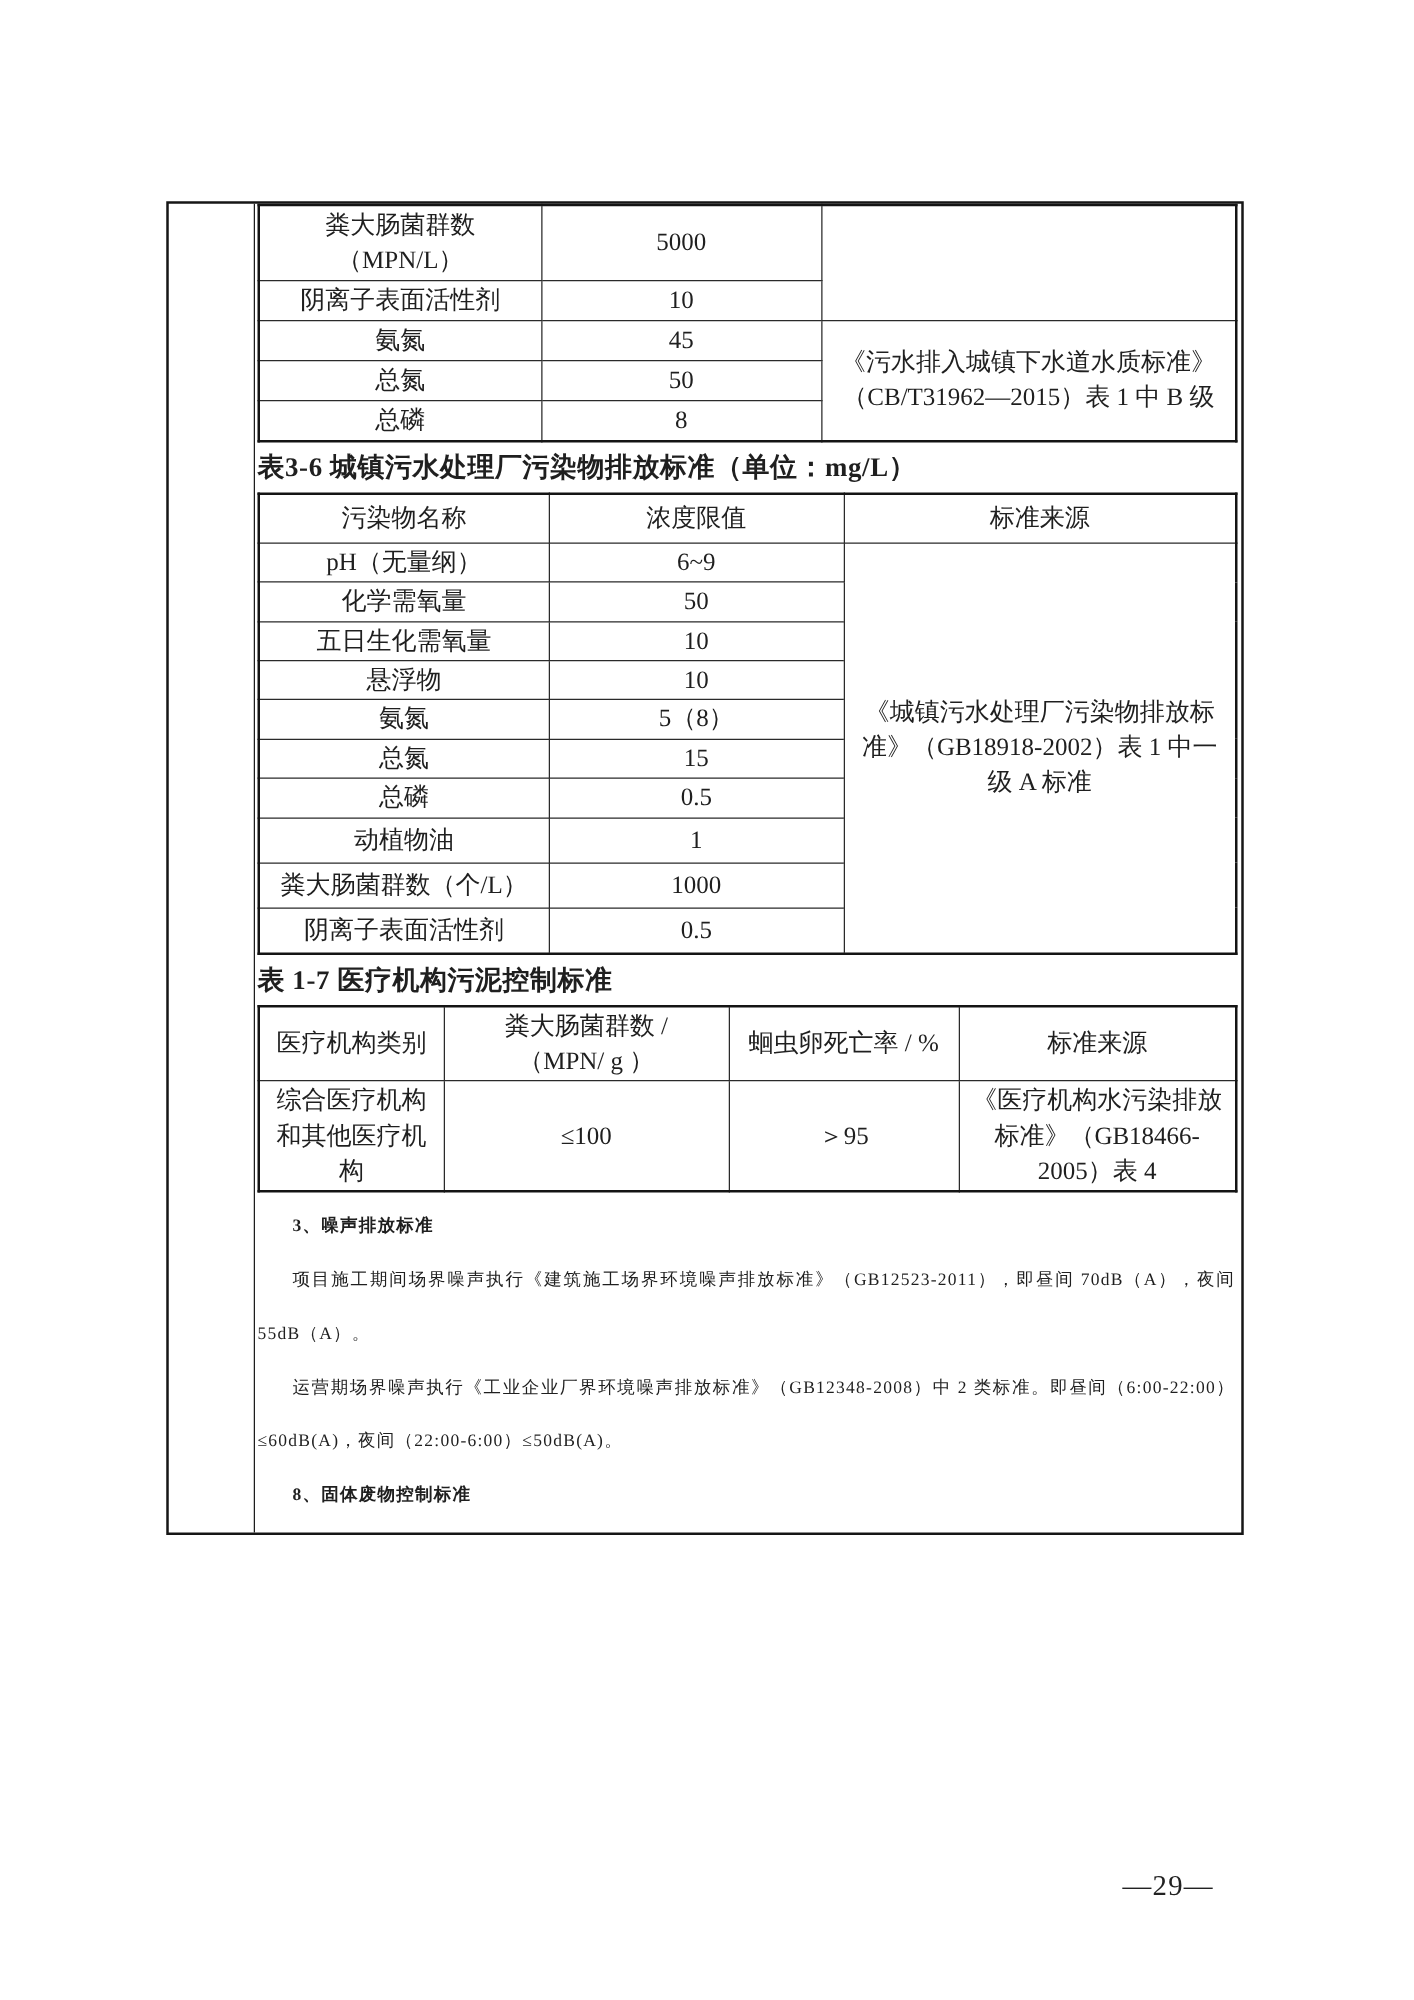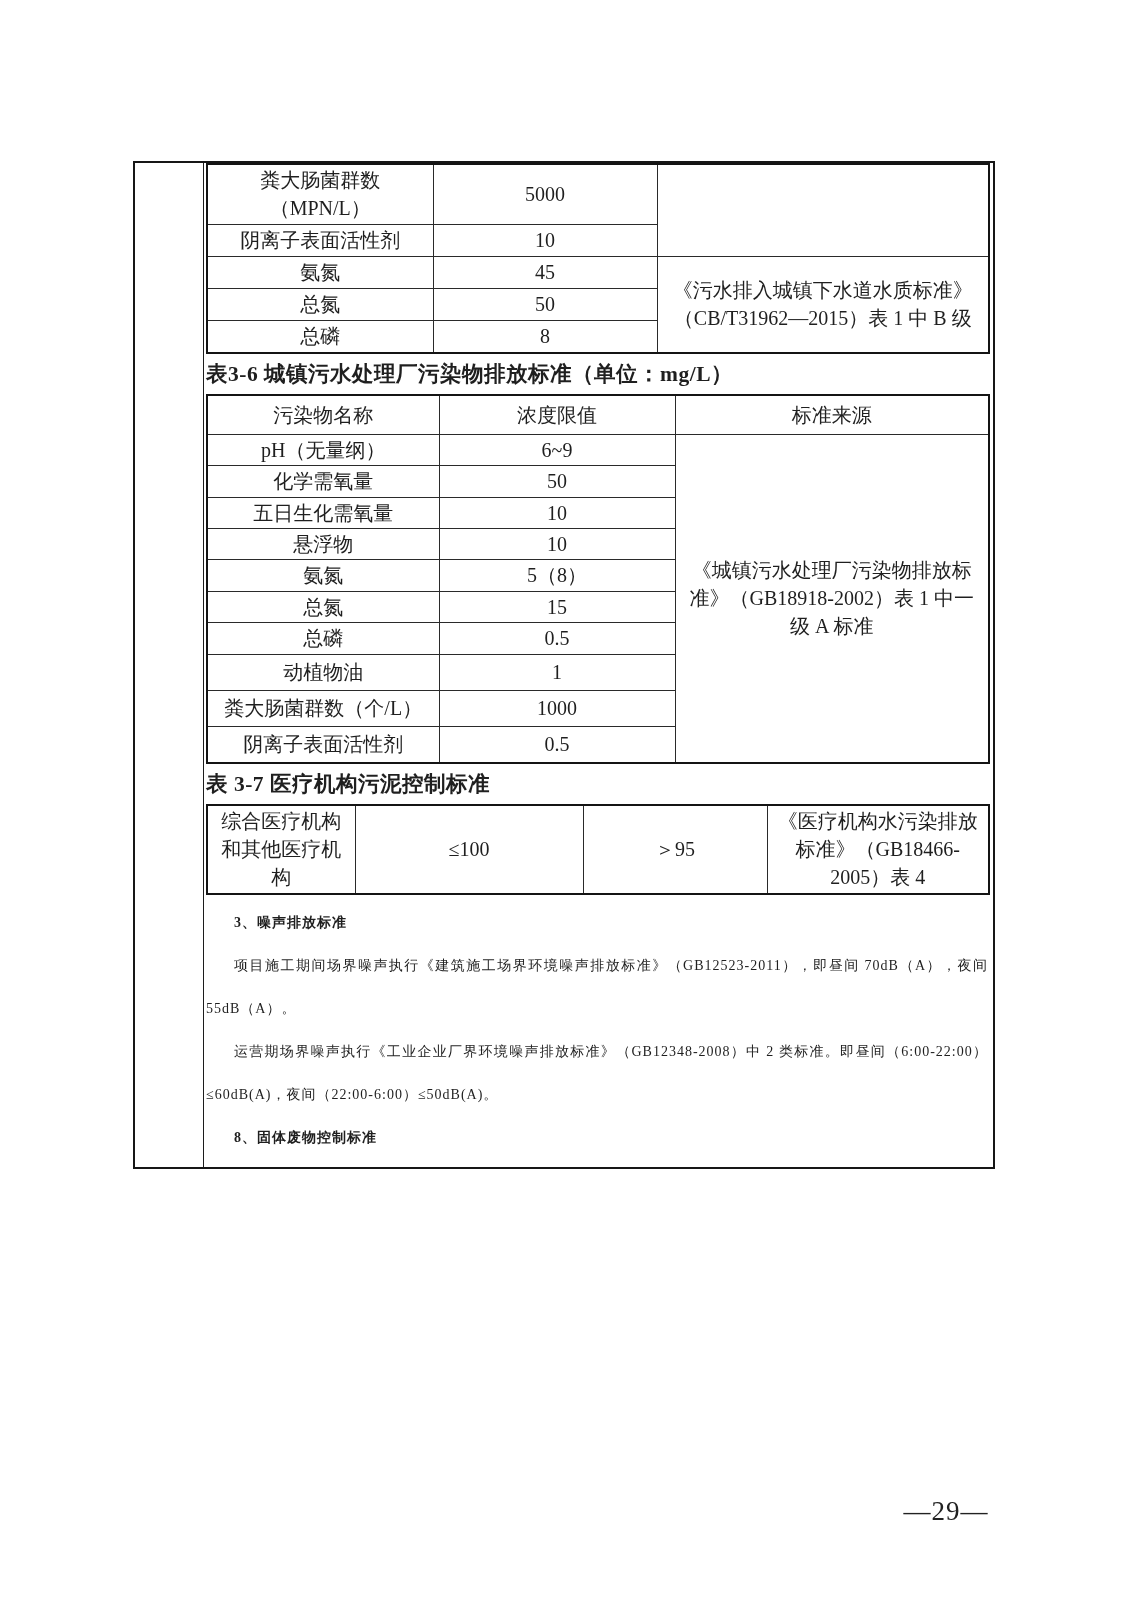--- a/index.html
+++ b/index.html
@@ -72,22 +72,21 @@
     text-justify:inter-character;
     padding:6px 2px 8px 0;
   }
   .text-section p{margin:0;}
   .heading{font-weight:bold;text-indent:2em;}
   .body{text-indent:2em;}
   .page-number{
     position:absolute;
     top:1496px;left:898px;
     width:96px;
-    text-align:center;
-    font-size:27px;
+    font-size:23px;
     color:#222;
     letter-spacing:1px;
   }
 </style>
 </head>
 <body>
 
 <div class="page">
   <div class="frame">
     <div class="side-col"></div>
@@ -177,31 +176,38 @@
             <td style="height:33px">粪大肠菌群数（个/L）</td>
             <td style="height:33px">1000</td>
           </tr>
           <tr>
             <td style="height:33px">阴离子表面活性剂</td>
             <td style="height:33px">0.5</td>
           </tr>
         </tbody>
       </table>
 
-      <div class="tbl-title">表 3-7 医疗机构污泥控制标准</div>
+      <div class="tbl-title">表 1-7 医疗机构污泥控制标准</div>
 
       <table class="tbl tbl-c">
         <colgroup>
             <col style="width:148px">
             <col style="width:228px">
             <col style="width:184px">
             <col>
           </colgroup>
         <tbody>
           <tr>
+            <th>医疗机构类别</th>
+            <th class="pre">粪大肠菌群数 /
+（MPN/ g ）</th>
+            <th>蛔虫卵死亡率 / %</th>
+            <th>标准来源</th>
+          </tr>
+          <tr>
             <td>综合医疗机构和其他医疗机构</td>
             <td>≤100</td>
             <td>＞95</td>
             <td>《医疗机构水污染排放标准》（GB18466-2005）表 4</td>
           </tr>
         </tbody>
       </table>
 
       <div class="text-section">
         <p class="heading">3、噪声排放标准</p>

